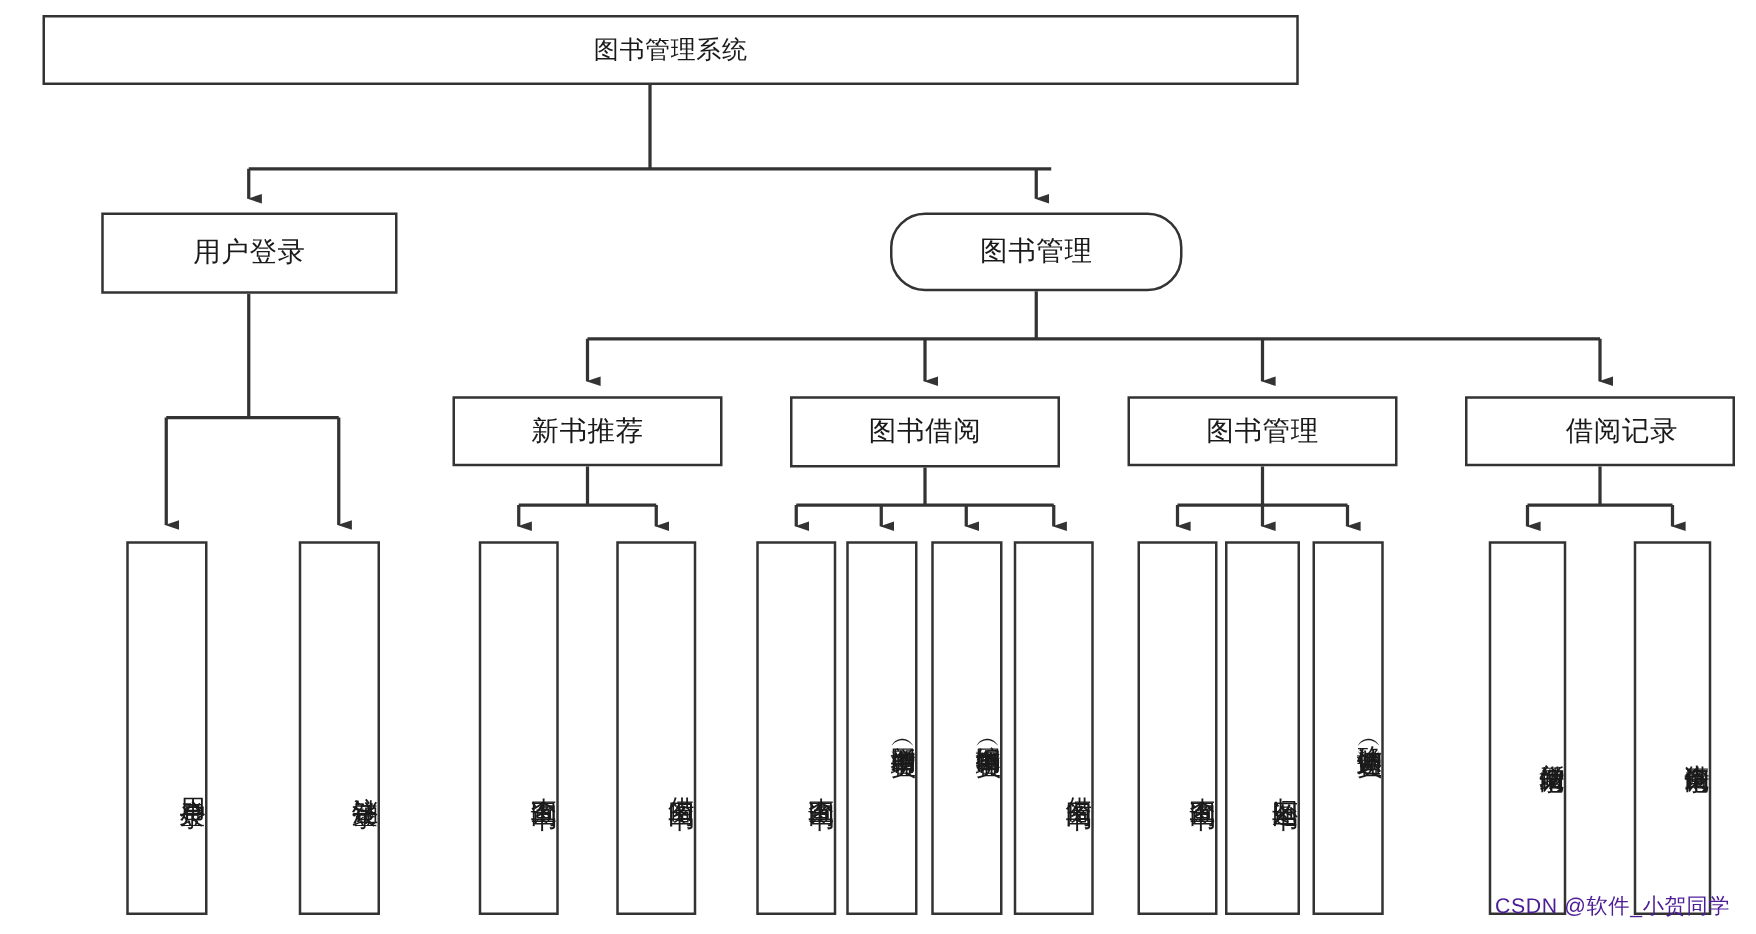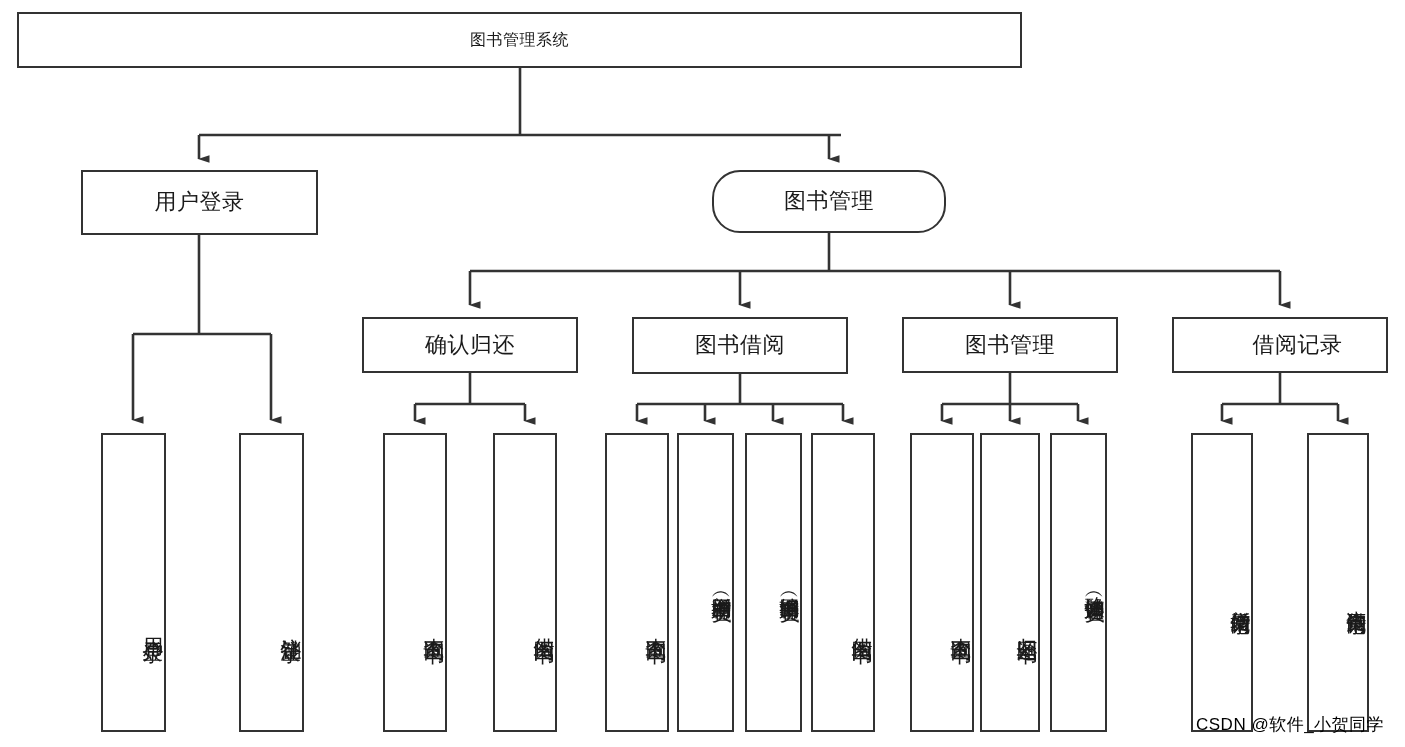--- a/index.html
+++ b/index.html
@@ -36,41 +36,42 @@
     justify-content: center;
     color: #1a1a1a;
   }
   .node.horiz {
     font-size: 22px;
     line-height: 1.2;
     letter-spacing: 0.5px;
     white-space: nowrap;
   }
   .node.root {
-    font-size: 16px;
+    font-size: 20px;
+    margin-left: 17px;
   }
   .node.vert {
     writing-mode: vertical-rl;
     text-orientation: upright;
     align-items: flex-start;
     justify-content: center;
     padding-top: 10px;
     font-size: 21px;
     line-height: 1.0;
     letter-spacing: 2px;
   }
   .node.vert.tall {
     padding-top: 6px;
     letter-spacing: 1px;
     font-size: 20px;
   }
   .watermark {
     position: absolute;
     font-size: 17px;
-    color: #000000;
+    color: #4c1d95;
     white-space: nowrap;
     letter-spacing: 0.5px;
   }
 </style>
 </head>
 <body>
 
 <div id="canvas">
 
   <svg class="wires" viewBox="0 0 1405 747" xmlns="http://www.w3.org/2000/svg">
@@ -122,21 +123,21 @@
       <path d="M1338,404 L1338,421" marker-end="url(#arw)"></path>
     </g>
   </svg>
 
   <div class="node horiz root" style="left:17px; top:12px; width:1005px; height:56px;">图书管理系统</div>
 
   <div class="node horiz" style="left:81px; top:170px; width:237px; height:65px;">用户登录</div>
 
   <div class="node horiz" style="left:712px; top:170px; width:234px; height:63px;border-radius:28px;">图书管理</div>
 
-  <div class="node horiz" style="left:362px; top:317px; width:216px; height:56px;">确认归还</div>
+  <div class="node horiz" style="left:362px; top:317px; width:216px; height:56px;">新书推荐</div>
 
   <div class="node horiz" style="left:632px; top:317px; width:216px; height:57px;">图书借阅</div>
 
   <div class="node horiz" style="left:902px; top:317px; width:216px; height:56px;">图书管理</div>
 
   <div class="node horiz" style="left:1172px; top:317px; width:216px; height:56px;padding-left:35px;">借阅记录</div>
 
   <div class="node vert" style="left:101px; top:433px; width:65px; height:299px;
               padding-top:85px;">用户登录</div>
 

